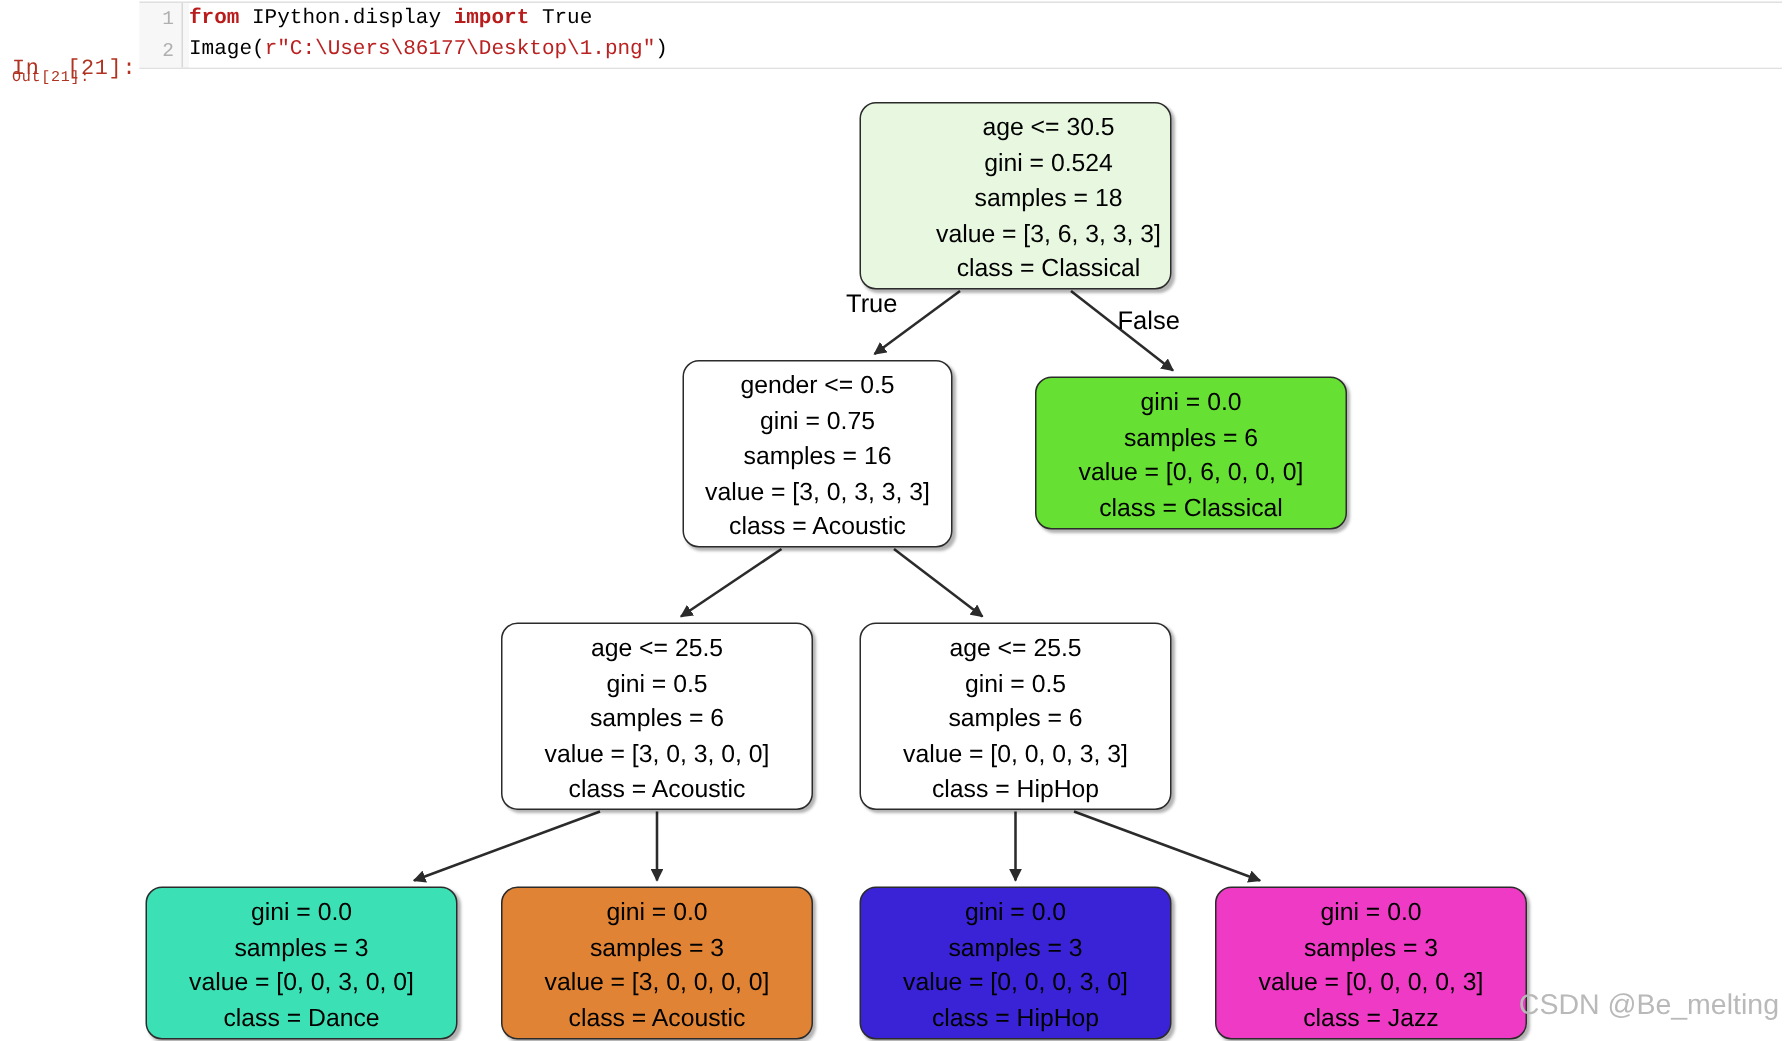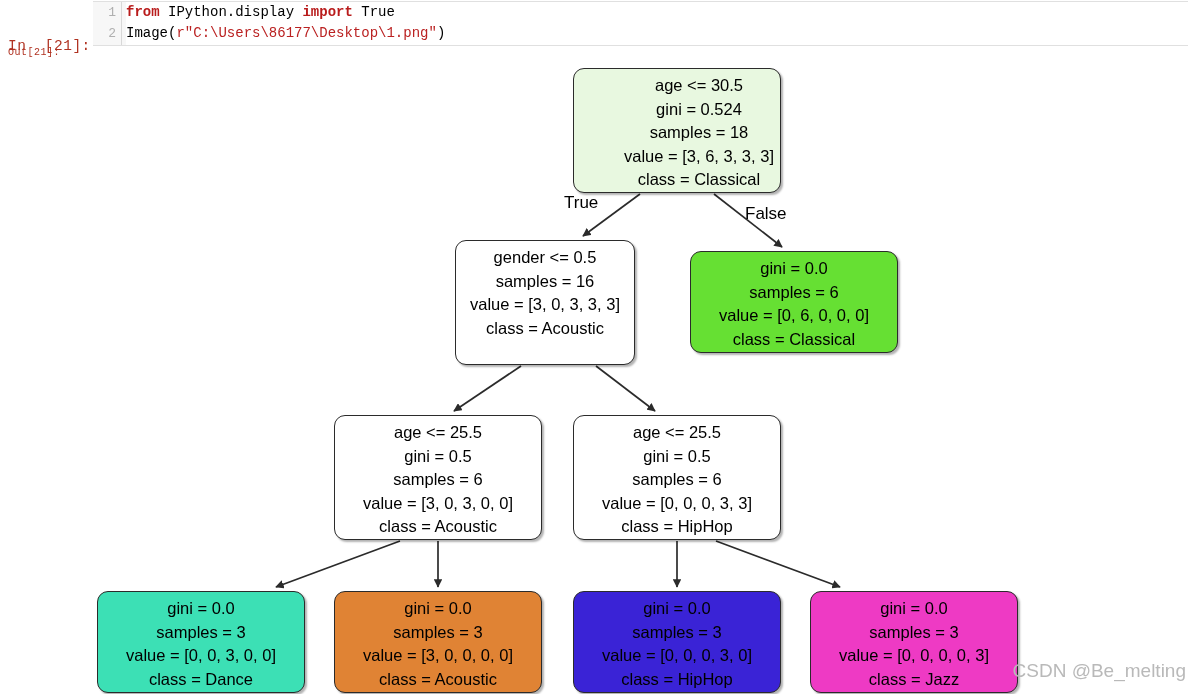--- a/index.html
+++ b/index.html
@@ -201,20 +201,21 @@
   <div class="tree-node" style="left:573px; top:20px; width:208px; height:125px; background:#e8f8e0;padding-left:44px;">
     <div>age &lt;= 30.5</div>
     <div>gini = 0.524</div>
     <div>samples = 18</div>
     <div>value = [3, 6, 3, 3, 3]</div>
     <div>class = Classical</div>
   </div>
 
   <div class="tree-node" style="left:455px; top:192px; width:180px; height:125px; background:#ffffff;">
     <div>gender &lt;= 0.5</div>
+    <div>gini = 0.75</div>
     <div>samples = 16</div>
     <div>value = [3, 0, 3, 3, 3]</div>
     <div>class = Acoustic</div>
   </div>
 
   <div class="tree-node" style="left:690px; top:203px; width:208px; height:102px; background:#66e033;">
     <div>gini = 0.0</div>
     <div>samples = 6</div>
     <div>value = [0, 6, 0, 0, 0]</div>
     <div>class = Classical</div>

